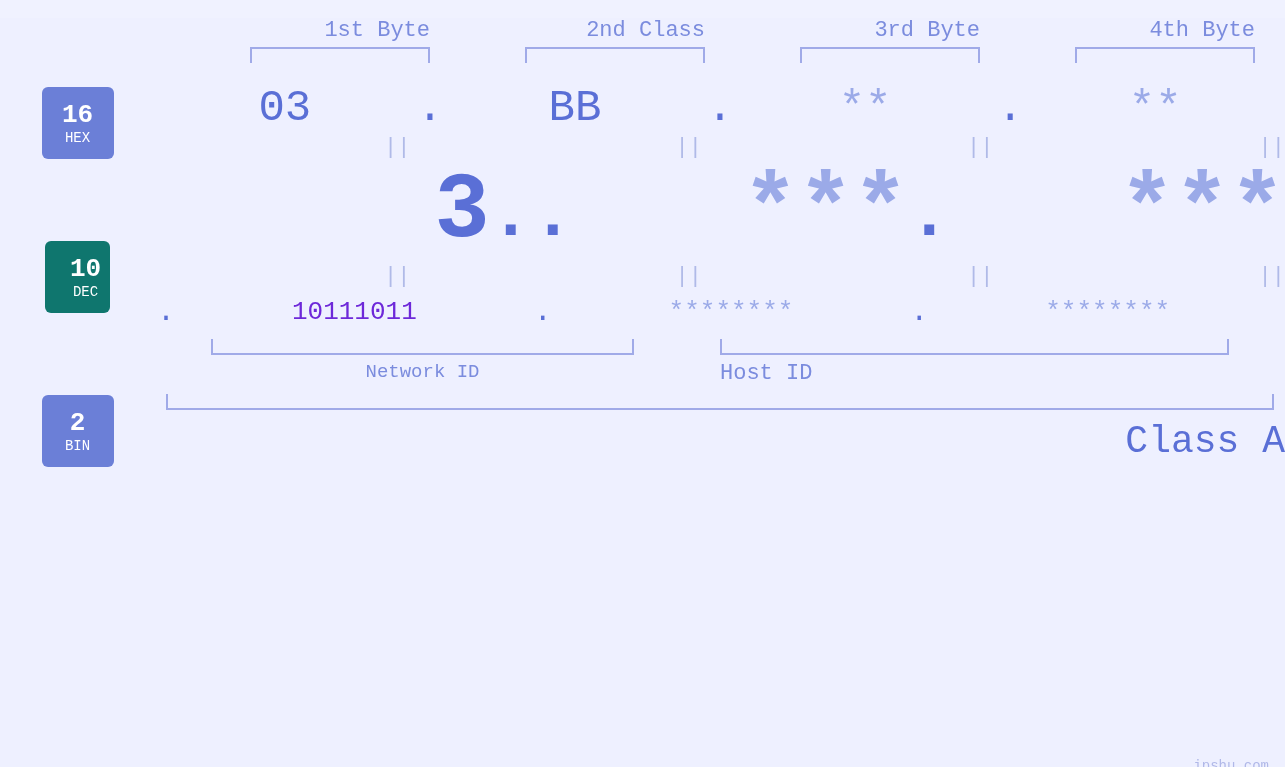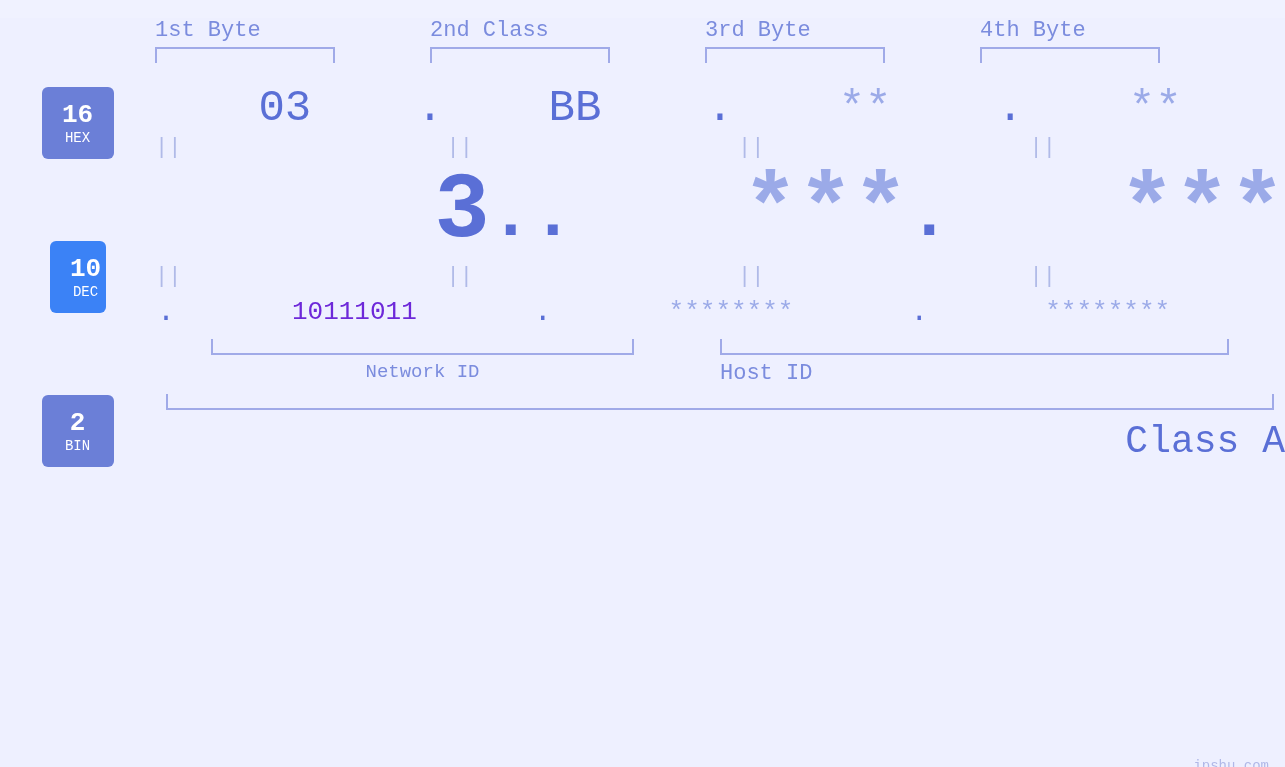--- a/index.html
+++ b/index.html
@@ -18,21 +18,21 @@
       width: 1285px;
       height: 767px;
       position: relative;
       background: #eef0ff;
     }
 
     .col {
       flex: 1;
       display: flex;
       flex-direction: column;
-      align-items: flex-start;
+      align-items: flex-end;
     }
   </style>
 </head>
 <body>
 
 <div class="full-layout">
 
   <div style="display:flex; margin-left:155px; margin-top:18px; width:1100px;">
     <div class="col">
       <span style="color:#7b8cde; font-size:22px; font-family:'Courier New',monospace;">1st Byte</span>
@@ -65,21 +65,21 @@
 
   <div style="display:flex; width:1285px; margin-top:10px;">
 
     <div style="width:155px; display:flex; flex-direction:column; align-items:center; gap:32px; padding-top:14px;">
 
       <div style="background:#6b7fd7; color:white; border-radius:6px; width:72px; height:72px; display:flex; flex-direction:column; align-items:center; justify-content:center; font-family:'Courier New',monospace;">
         <span style="font-size:26px; font-weight:bold;">16</span>
         <span style="font-size:14px;">HEX</span>
       </div>
 
-      <div style="background:#3b82f6; color:white; border-radius:6px; width:56px; height:72px; display:flex; flex-direction:column; align-items:center; justify-content:center; font-family:'Courier New',monospace; margin-top:50px;padding-left:16px;">
+      <div style="background:#0f766e; color:white; border-radius:6px; width:65px; height:72px; display:flex; flex-direction:column; align-items:center; justify-content:center; font-family:'Courier New',monospace; margin-top:50px;padding-left:16px;">
         <span style="font-size:26px; font-weight:bold;">10</span>
         <span style="font-size:14px;">DEC</span>
       </div>
 
       <div style="background:#6b7fd7; color:white; border-radius:6px; width:72px; height:72px; display:flex; flex-direction:column; align-items:center; justify-content:center; font-family:'Courier New',monospace; margin-top:50px;">
         <span style="font-size:26px; font-weight:bold;">2</span>
         <span style="font-size:14px;">BIN</span>
       </div>
     </div>
 

